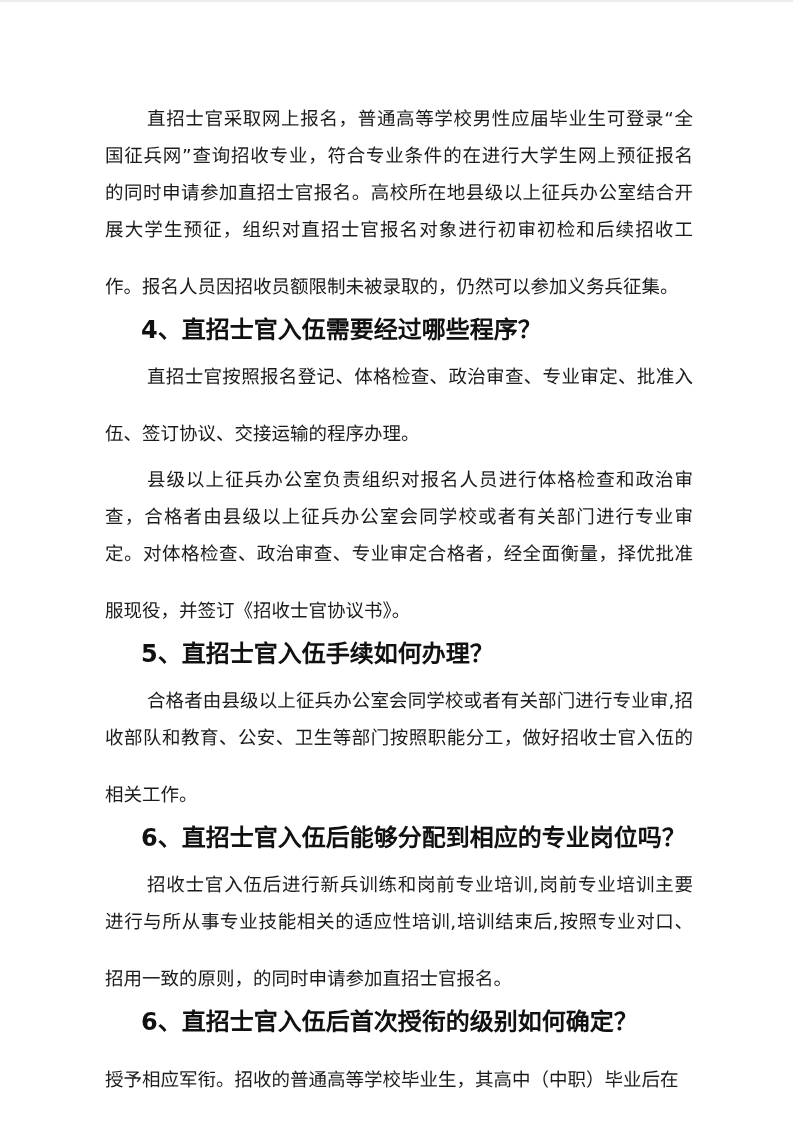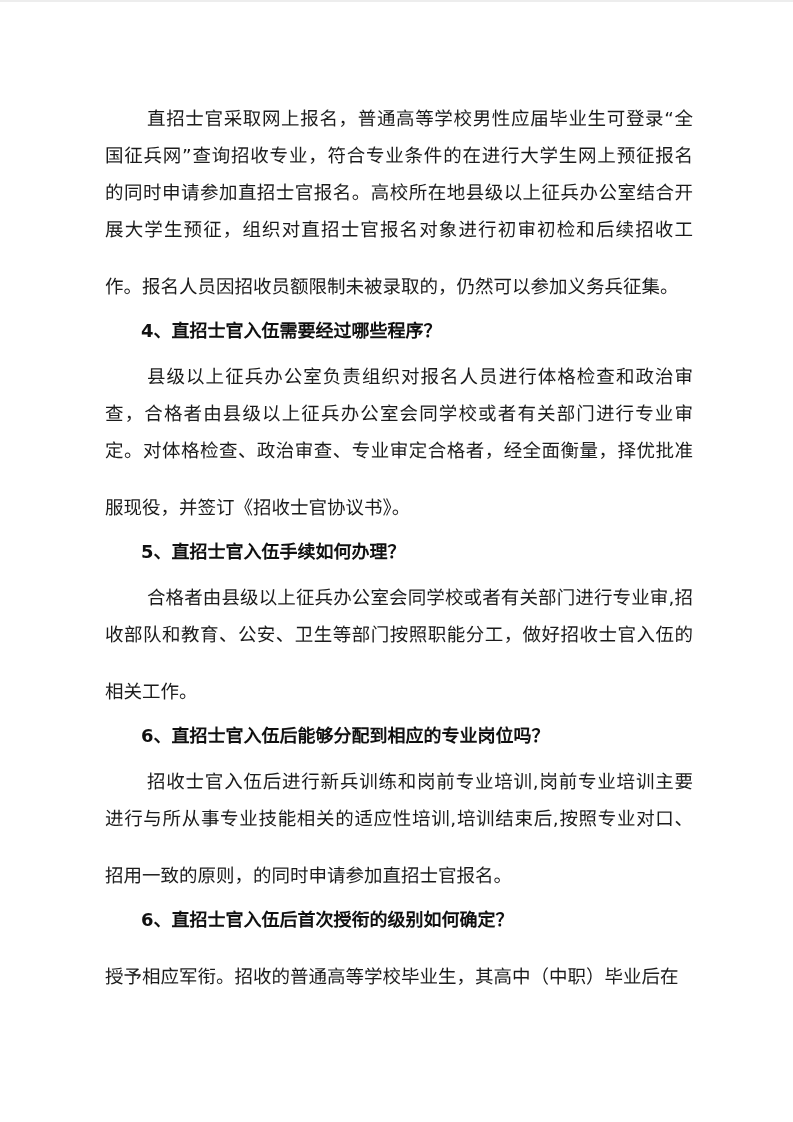--- a/index.html
+++ b/index.html
@@ -28,21 +28,21 @@
   }
   .para {
     margin: 9px 0 0 0;
   }
   .doc > :first-child {
     margin-top: 0;
   }
   .heading {
     margin: 7px 0 0 0;
     font-weight: bold;
-    font-size: 18px;
+    font-size: 24px;
     line-height: 37px;
     text-indent: 36px;
     white-space: nowrap;
     color: #111111;
   }
   .line {
     font-size: 18.5px;
     line-height: 37px;
     white-space: nowrap;
     text-align: justify;
@@ -66,20 +66,24 @@
   <div class="doc">
       <div class="para">
         <div class="line first">直招士官采取网上报名，普通高等学校男性应届毕业生可登录“全</div>
         <div class="line">国征兵网”查询招收专业，符合专业条件的在进行大学生网上预征报名</div>
         <div class="line">的同时申请参加直招士官报名。高校所在地县级以上征兵办公室结合开</div>
         <div class="line">展大学生预征，组织对直招士官报名对象进行初审初检和后续招收工</div>
         <div class="line last">作。报名人员因招收员额限制未被录取的，仍然可以参加义务兵征集。</div>
       </div>
       <div class="heading">4、直招士官入伍需要经过哪些程序？</div>
       <div class="para">
+        <div class="line first">直招士官按照报名登记、体格检查、政治审查、专业审定、批准入</div>
+        <div class="line last">伍、签订协议、交接运输的程序办理。</div>
+      </div>
+      <div class="para">
         <div class="line first">县级以上征兵办公室负责组织对报名人员进行体格检查和政治审</div>
         <div class="line">查，合格者由县级以上征兵办公室会同学校或者有关部门进行专业审</div>
         <div class="line">定。对体格检查、政治审查、专业审定合格者，经全面衡量，择优批准</div>
         <div class="line last">服现役，并签订《招收士官协议书》。</div>
       </div>
       <div class="heading">5、直招士官入伍手续如何办理？</div>
       <div class="para">
         <div class="line first">合格者由县级以上征兵办公室会同学校或者有关部门进行专业审,招</div>
         <div class="line">收部队和教育、公安、卫生等部门按照职能分工，做好招收士官入伍的</div>
         <div class="line last">相关工作。</div>

